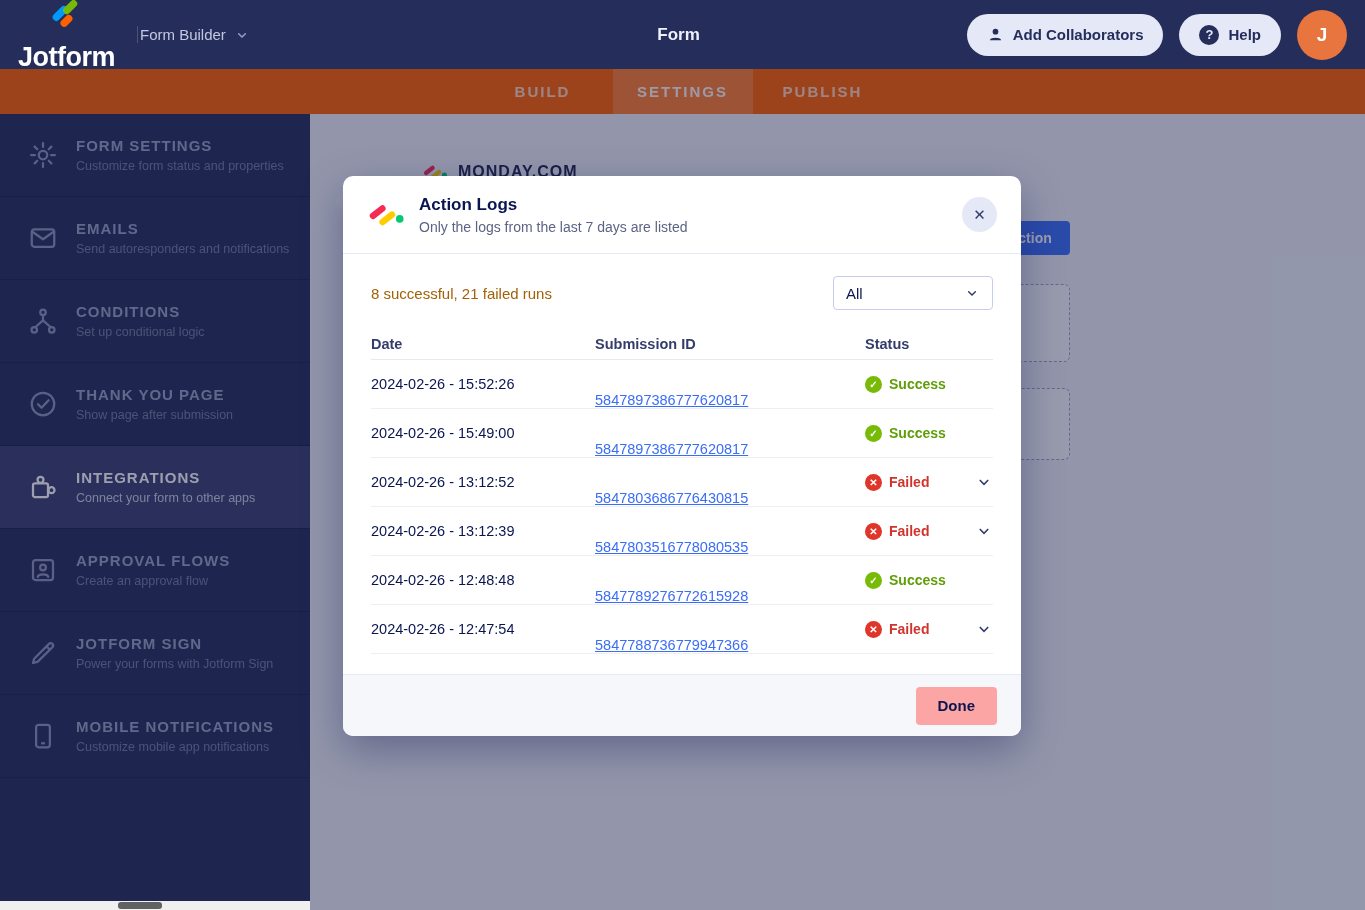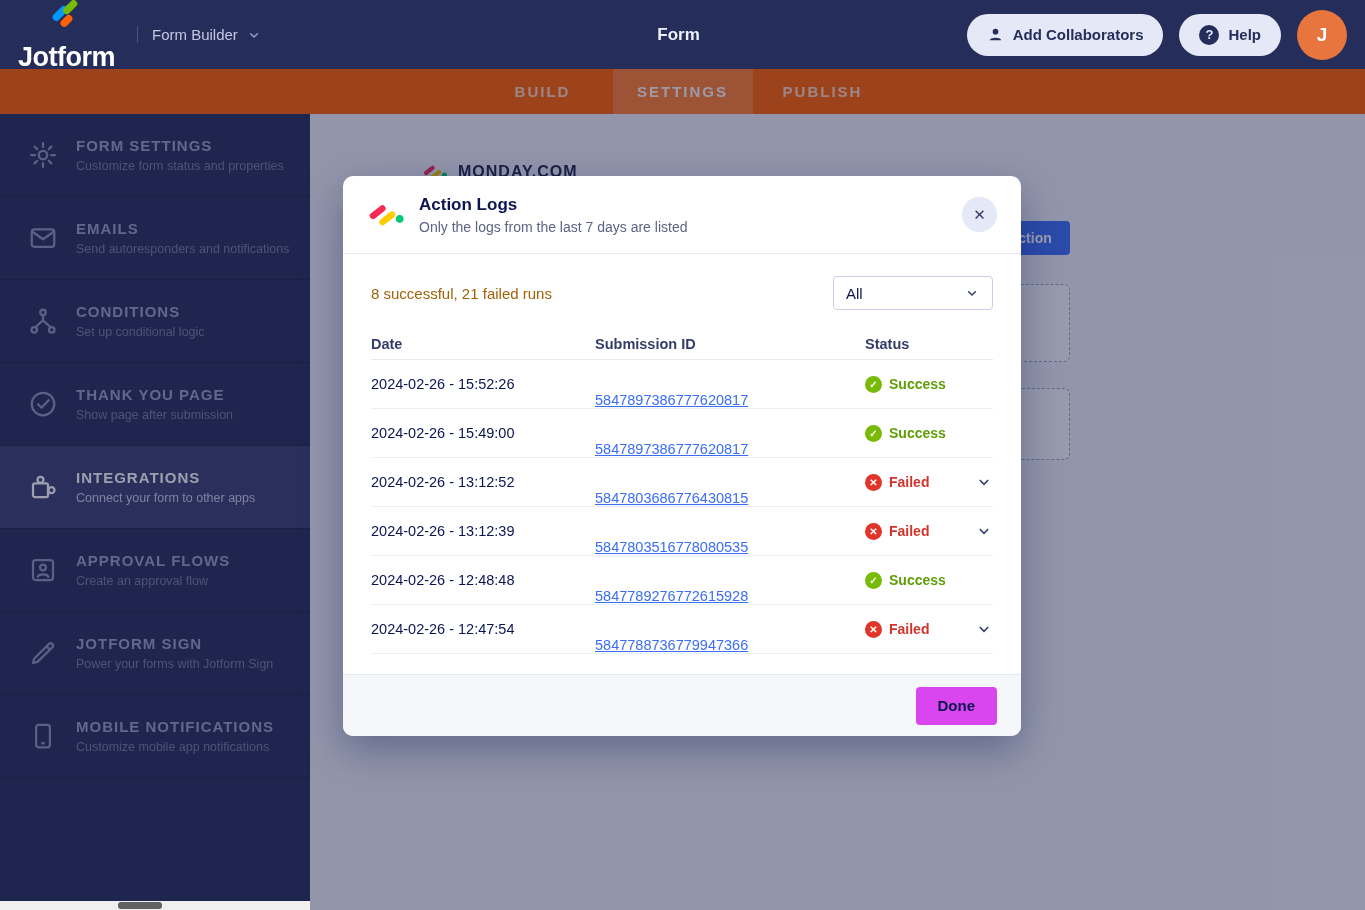--- a/index.html
+++ b/index.html
@@ -7,21 +7,21 @@
     font-family:"Liberation Sans", sans-serif; }
   .app { position:relative; width:1365px; height:910px; overflow:hidden; }
 
   
   .topbar { position:relative; z-index:70; height:69px; background:#252d5b;
     display:flex; align-items:center; padding:0 18px; }
   .brand { display:flex; align-items:center; gap:10px;flex-direction:column; }
   .brand-logo { width:36px; height:36px; display:inline-block; }
   .brand-name { color:#ffffff; font-size:27px; font-weight:bold; letter-spacing:-0.5px; }
   .builder-switch { display:flex; align-items:center; gap:8px; margin-left:22px;
-    padding-left:14px; border-left:1px solid rgba(255,255,255,0.18);
+    padding-left:2px; border-left:1px solid rgba(255,255,255,0.18);
     color:#c3c8e2; font-size:15px; cursor:pointer; }
   .builder-switch svg { width:16px; height:16px; color:#9aa0c4; }
   .top-title { position:absolute; left:0; right:8px; text-align:center; color:#eef0fb;
     font-size:17px; font-weight:bold; pointer-events:none; }
   .top-right { margin-left:auto; display:flex; align-items:center; gap:16px; z-index:2; }
   .pill { display:flex; align-items:center; gap:9px; background:#e5e8f6; color:#252d5b;
     border:none; border-radius:22px; height:42px; padding:0 20px; font-size:15px;
     font-weight:bold; font-family:inherit; cursor:pointer; }
   .pill svg { width:17px; height:17px; }
   .help-q { width:20px; height:20px; border-radius:50%; background:#252d5b; color:#e5e8f6;
@@ -112,21 +112,21 @@
   .dot-ok { background:var(--success,#78bb07); }
   .dot-fail { background:var(--failed,#e0352b); }
   .status-label { font-size:14px; font-weight:bold; }
   .status-label.ok { color:#5f9e07; }
   .status-label.fail { color:#d0342c; }
   .row-chevron { margin-left:auto; width:18px; height:18px; color:#343c6a; cursor:pointer; }
   .row-chevron svg { width:18px; height:18px; }
   .modal-footer { margin-top:auto; height:62px; background:#f6f7fb; border-top:1px solid #e6e8f2;
     border-radius:0 0 10px 10px; display:flex; align-items:center; justify-content:flex-end;
     padding:0 24px; flex:none; }
-  .done-btn { background:#d946ef; color:#0a1551; border:none; border-radius:4px; height:38px;
+  .done-btn { background:#fca5a5; color:#0a1551; border:none; border-radius:4px; height:38px;
     padding:0 22px; font-size:15px; font-weight:bold; font-family:inherit; cursor:pointer; }
 </style>
 </head>
 <body>
 
 <div class="app">
 
   <header class="topbar">
     <div class="brand">
       <span class="brand-logo">

